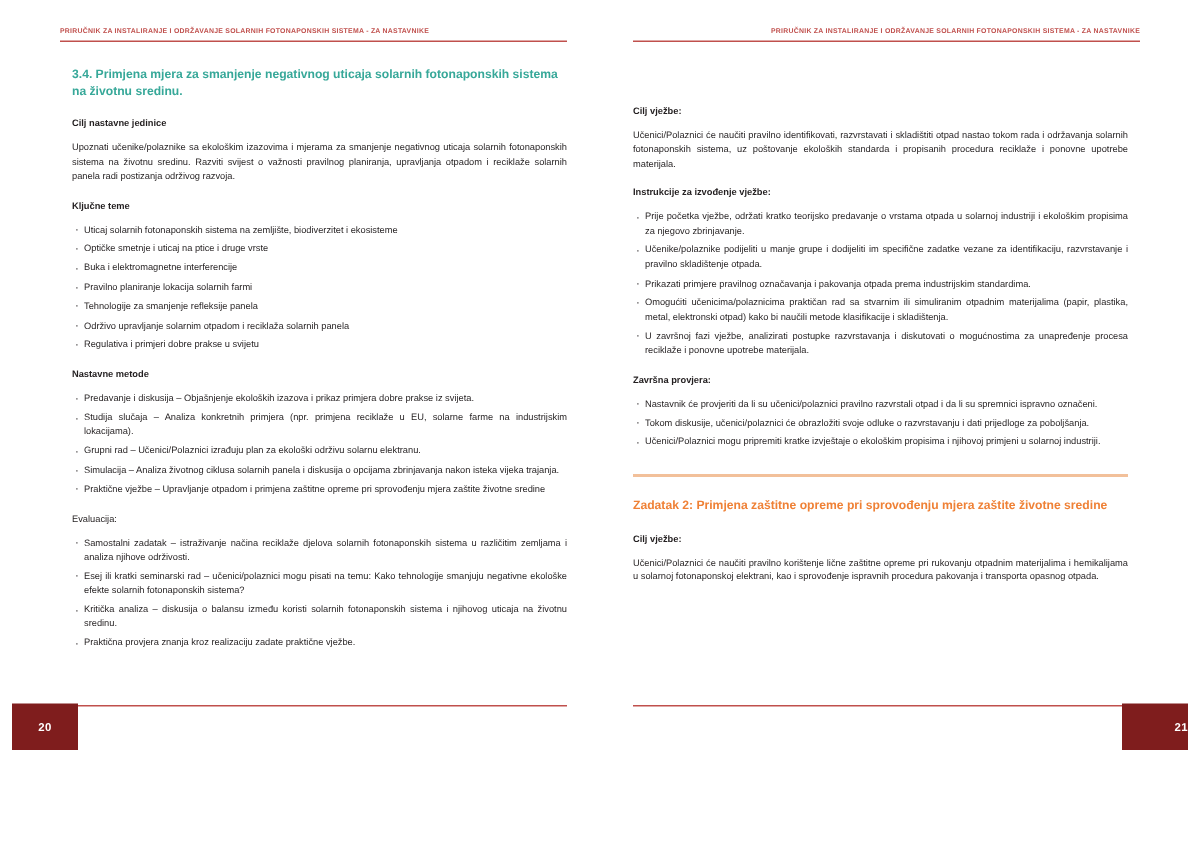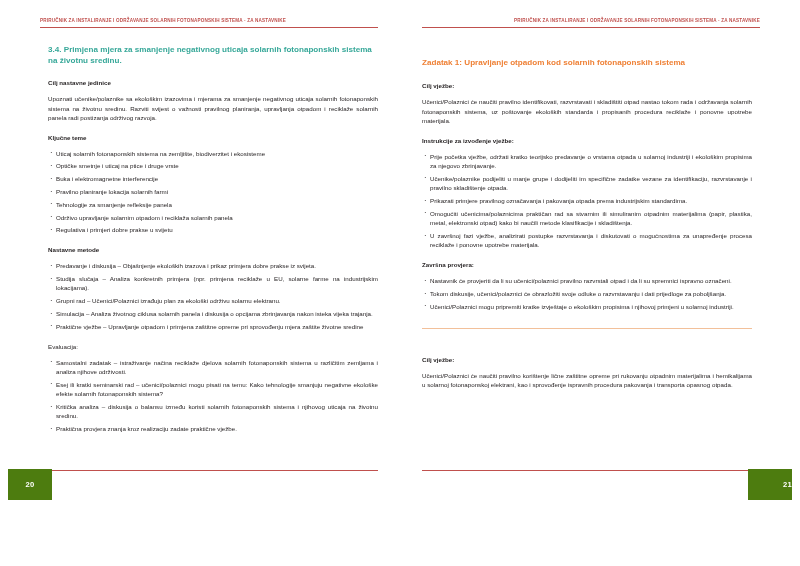--- a/index.html
+++ b/index.html
@@ -147,21 +147,21 @@
     background: #c0504d;
   }
   .foot-rule-left  { left: 40px; right: 22px; }
   .foot-rule-right { left: 22px; right: 40px; }
 
   .page-tab {
     position: absolute;
     bottom: 0;
     width: 44px;
     height: 31px;
-    background: #4d7c0f;
+    background: #7f1d1d;
     display: flex;
     align-items: center;
     justify-content: center;
   }
   .page-tab-left  { left: 8px; }
   .page-tab-right { right: 8px; justify-content: flex-end; }
   .page-num {
     color: #ffffff;
     font-size: 7.6px;
     font-weight: 700;
@@ -238,21 +238,20 @@
     <div class="rh rh-right">
       <span class="rh-text">PRIRUČNIK ZA INSTALIRANJE I ODRŽAVANJE SOLARNIH FOTONAPONSKIH SISTEMA - ZA NASTAVNIKE</span>
     </div>
     <div class="rh-rule rh-rule-right"></div>
 
     <div class="col col-right">
 
 
       <div class="gap-l"></div>
 
-      <h3 class="task-title">Zadatak 1: Upravljanje otpadom kod solarnih fotonaponskih sistema</h3>
 
       <div class="gap-l"></div>
 
       <h4 class="sub">Cilj vježbe:</h4>
       <div class="gap-s"></div>
       <p class="body">Učenici/Polaznici će naučiti pravilno identifikovati, razvrstavati i skladištiti otpad nastao tokom rada i održavanja solarnih fotonaponskih sistema, uz poštovanje ekoloških standarda i propisanih procedura reciklaže i ponovne upotrebe materijala.</p>
 
       <div class="gap-m"></div>
 
       <h4 class="sub">Instrukcije za izvođenje vježbe:</h4>
@@ -272,20 +271,21 @@
       <ul class="bullets">
         <li>Nastavnik će provjeriti da li su učenici/polaznici pravilno razvrstali otpad i da li su spremnici ispravno označeni.</li>
         <li>Tokom diskusije, učenici/polaznici će obrazložiti svoje odluke o razvrstavanju i dati prijedloge za poboljšanja.</li>
         <li>Učenici/Polaznici mogu pripremiti kratke izvještaje o ekološkim propisima i njihovoj primjeni u solarnoj industriji.</li>
       </ul>
 
       <div class="gap-l"></div>
       <hr class="divider">
       <div class="gap-l"></div>
 
+      <h3 class="task-title">Zadatak 2: Primjena zaštitne opreme pri sprovođenju mjera zaštite životne sredine</h3>
 
       <div class="gap-l"></div>
 
       <h4 class="sub">Cilj vježbe:</h4>
       <div class="gap-s"></div>
       <p class="body">Učenici/Polaznici će naučiti pravilno korištenje lične zaštitne opreme pri rukovanju otpadnim materijalima i hemikalijama u solarnoj fotonaponskoj elektrani, kao i sprovođenje ispravnih procedura pakovanja i transporta opasnog otpada.</p>
 
     </div>
 
     <div class="foot-rule foot-rule-right"></div>

